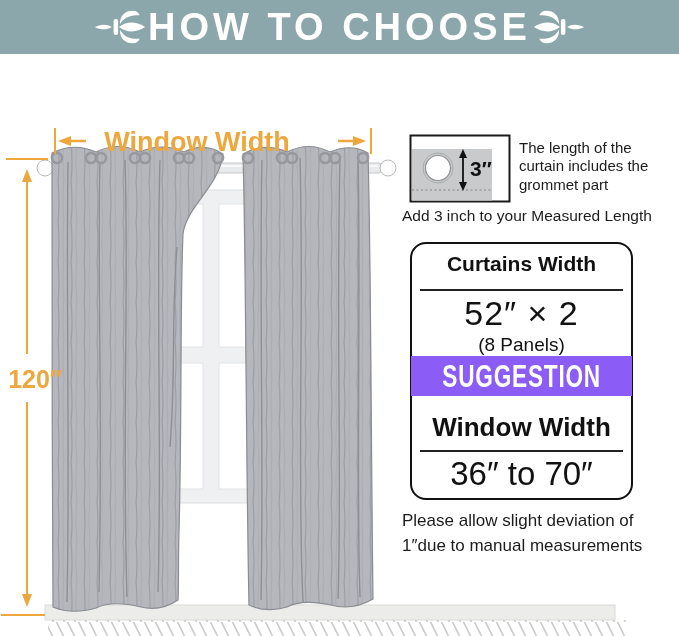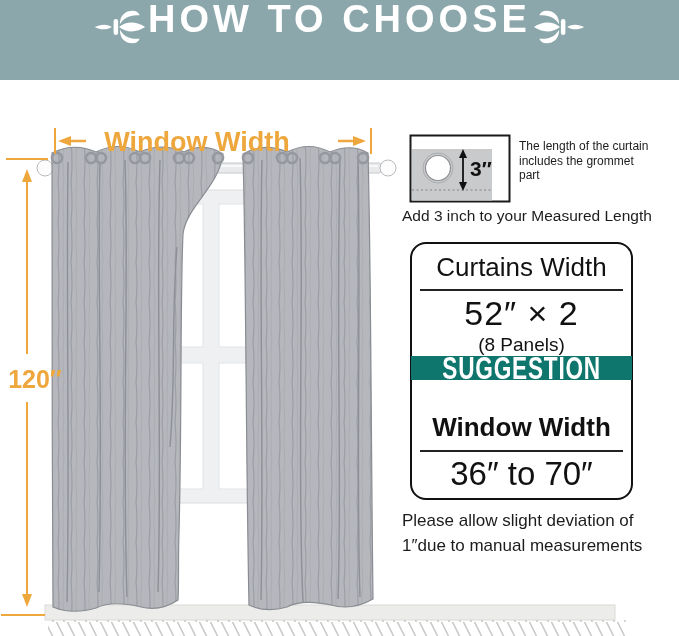--- a/index.html
+++ b/index.html
@@ -3,53 +3,53 @@
 <meta charset="utf-8">
 <title>How To Choose</title>
 <style>
   html,body{margin:0;padding:0;background:#ffffff;}
   .stage{
     position:relative;width:679px;height:636px;background:#ffffff;
     font-family:"Liberation Sans",sans-serif;overflow:hidden;
   }
   
   .header{
-    position:absolute;left:0;top:0;width:679px;height:80px;
-    background:#8CA7AB;display:flex;align-items:flex-start;justify-content:center;gap:9px;
+    position:absolute;left:0;top:0;width:679px;height:54px;
+    background:#8CA7AB;display:flex;align-items:center;justify-content:center;gap:9px;
   }
   .header h1{
     margin:0;color:#ffffff;font-size:38px;font-weight:bold;letter-spacing:4px;line-height:1;
   }
   .fleur{width:40px;height:54px;}
   .fleur.left{transform:rotate(90deg);}
   .fleur.right{transform:rotate(-90deg);}
   
   .diagram{position:absolute;left:0;top:62px;width:679px;height:574px;}
   
   .note-right{
     position:absolute;left:519px;top:139px;width:138px;
-    font-size:12px;line-height:1.22;color:#1c1c1c;
+    font-size:15px;line-height:1.22;color:#1c1c1c;
   }
   .add-note{
     position:absolute;left:402px;top:207px;width:280px;
     font-size:15.5px;color:#1c1c1c;white-space:nowrap;
   }
   
   .spec-box{
     position:absolute;left:410px;top:242px;width:219px;height:254px;
     border:2.5px solid #111111;border-radius:16px;background:#ffffff;
   }
   .spec-box .row{position:absolute;left:0;width:100%;text-align:center;color:#111111;}
-  .spec-label-1{top:8px;font-size:26px;font-weight:normal;}
+  .spec-label-1{top:8px;font-size:21px;font-weight:bold;}
   .spec-line-1{position:absolute;top:45px;left:8px;right:8px;border-top:2px solid #222222;}
   .spec-value-1{top:50px;font-size:34px;font-weight:normal;letter-spacing:1px;}
   .spec-panels{top:90px;font-size:19px;font-weight:normal;}
   .suggestion-band{
-    position:absolute;top:112px;left:-1px;right:-1px;height:24px;
-    background:#0f766e;display:flex;align-items:center;justify-content:center;
+    position:absolute;top:112px;left:-1px;right:-1px;height:40px;
+    background:#8b5cf6;display:flex;align-items:center;justify-content:center;
   }
   .suggestion-band span{
     color:#ffffff;font-size:29px;font-weight:bold;letter-spacing:1px;
     transform:scale(0.78,1.08);display:inline-block;
   }
   .spec-label-2{top:168px;font-size:26px;font-weight:bold;}
   .spec-line-2{position:absolute;top:206px;left:8px;right:8px;border-top:2px solid #222222;}
   .spec-value-2{top:211px;font-size:33px;font-weight:normal;}
   
   .footer-note{

